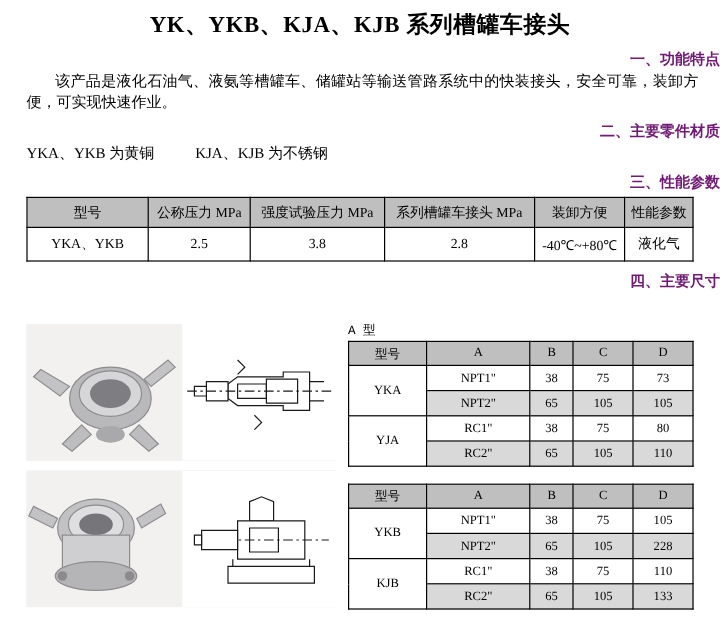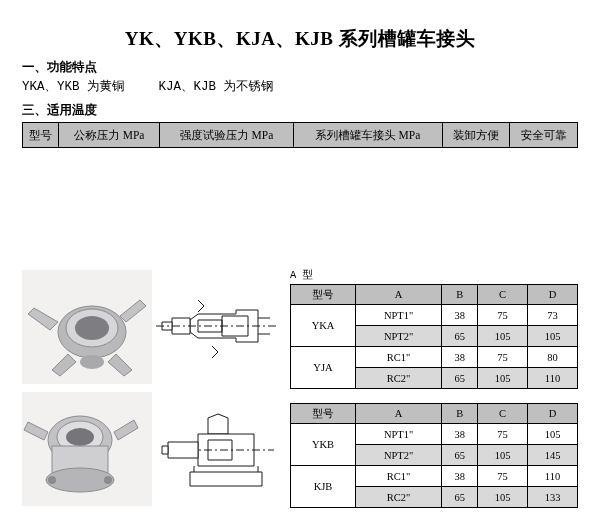--- a/index.html
+++ b/index.html
@@ -12,42 +12,43 @@
     overflow:hidden;
   }
   .page{position:relative;width:600px;height:516px;}
 
   .title{
     text-align:center;
     font-family:"Liberation Serif", serif;
     font-weight:bold;
     font-size:19px;
     letter-spacing:0.5px;
-    padding-top:26px;
+    padding-top:8px;
     color:#000;
   }
 
   .section-head{
-    color:#000000;
+    color:#701a75;
     font-weight:bold;
     font-size:12.5px;
     font-family:"Liberation Serif", serif;
     margin:7px 0 2px 22px;
+    text-align:right;
   }
   .para{
     font-size:12.5px;
     font-family:"Liberation Serif", serif;
     line-height:17px;
     margin:0 18px 0 22px;
     text-indent:24px;
     text-align:justify;
   }
   .mat-line{
     font-size:12.5px;
-    font-family:Liberation Mono, monospace;
+    font-family:Liberation Serif, serif;
     margin:1px 0 0 22px;
   }
   .mat-line span.gap{display:inline-block;width:34px;}
 
   
   table.spec{
     border-collapse:collapse;
     margin:3px 0 0 22px;
     width:556px;
     font-family:"Liberation Serif", serif;
@@ -116,42 +117,53 @@
   svg{display:block;}
 </style>
 </head>
 <body>
 
 <div class="page">
 
   <div class="title">YK、YKB、KJA、KJB 系列槽罐车接头</div>
 
   <div class="section-head">一、功能特点</div>
-
+  <div class="para">该产品是液化石油气、液氨等槽罐车、储罐站等输送管路系统中的快装接头，安全可靠，装卸方便，可实现快速作业。</div>
+
+  <div class="section-head">二、主要零件材质</div>
   <div class="mat-line">
     <span>YKA、YKB 为黄铜</span><span class="gap"></span><span>KJA、KJB 为不锈钢</span>
   </div>
 
-  <div class="section-head">三、适用温度</div>
+  <div class="section-head">三、性能参数</div>
 
   <table class="spec">
     <thead>
       <tr>
         <th>型号</th>
         <th>公称压力 MPa</th>
         <th>强度试验压力 MPa</th>
         <th>系列槽罐车接头 MPa</th>
         <th>装卸方便</th>
-        <th>安全可靠</th>
+        <th>性能参数</th>
       </tr>
     </thead>
     <tbody>
+      <tr>
+        <td class="model">YKA、YKB</td>
+        <td>2.5</td>
+        <td>3.8</td>
+        <td>2.8</td>
+        <td>-40℃~+80℃</td>
+        <td>液化气</td>
+      </tr>
     </tbody>
   </table>
 
+  <div class="section-head sec4">四、主要尺寸</div>
 
   <div class="images-col">
 
     <div class="img-box">
       <svg width="258" height="114" viewBox="0 0 258 114">
         <rect x="0" y="0" width="128" height="114" fill="#f2f1ef"></rect>
         <rect x="130" y="0" width="128" height="114" fill="#ffffff"></rect>
 
         <g>
           <ellipse cx="70" cy="62" rx="34" ry="26" fill="#b9b9bb" stroke="#8d8d90" stroke-width="1"></ellipse>
@@ -270,21 +282,21 @@
           <td class="model" rowspan="2">YKB</td>
           <td>NPT1"</td>
           <td>38</td>
           <td>75</td>
           <td>105</td>
         </tr>
         <tr class="shade">
           <td>NPT2"</td>
           <td>65</td>
           <td>105</td>
-          <td>145</td>
+          <td>228</td>
         </tr>
         <tr>
           <td class="model" rowspan="2">KJB</td>
           <td>RC1"</td>
           <td>38</td>
           <td>75</td>
           <td>110</td>
         </tr>
         <tr class="shade">
           <td>RC2"</td>

